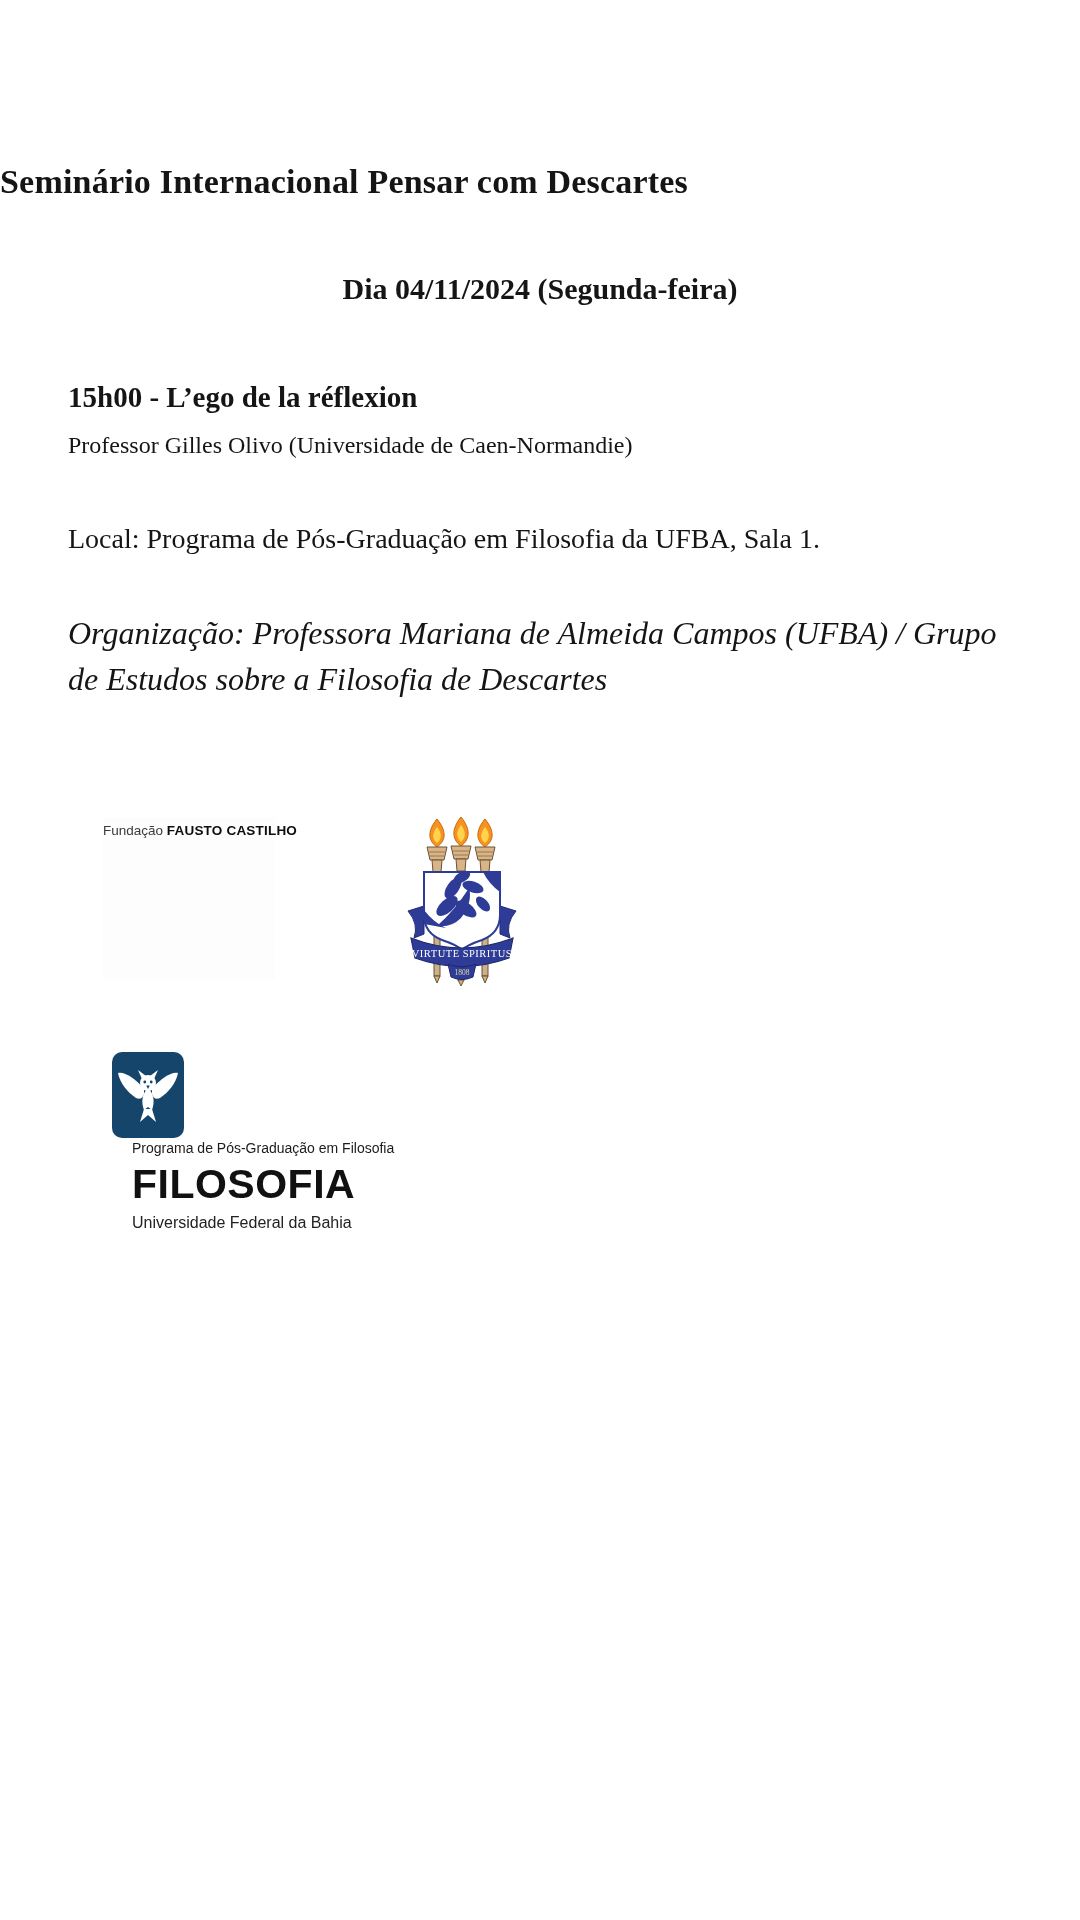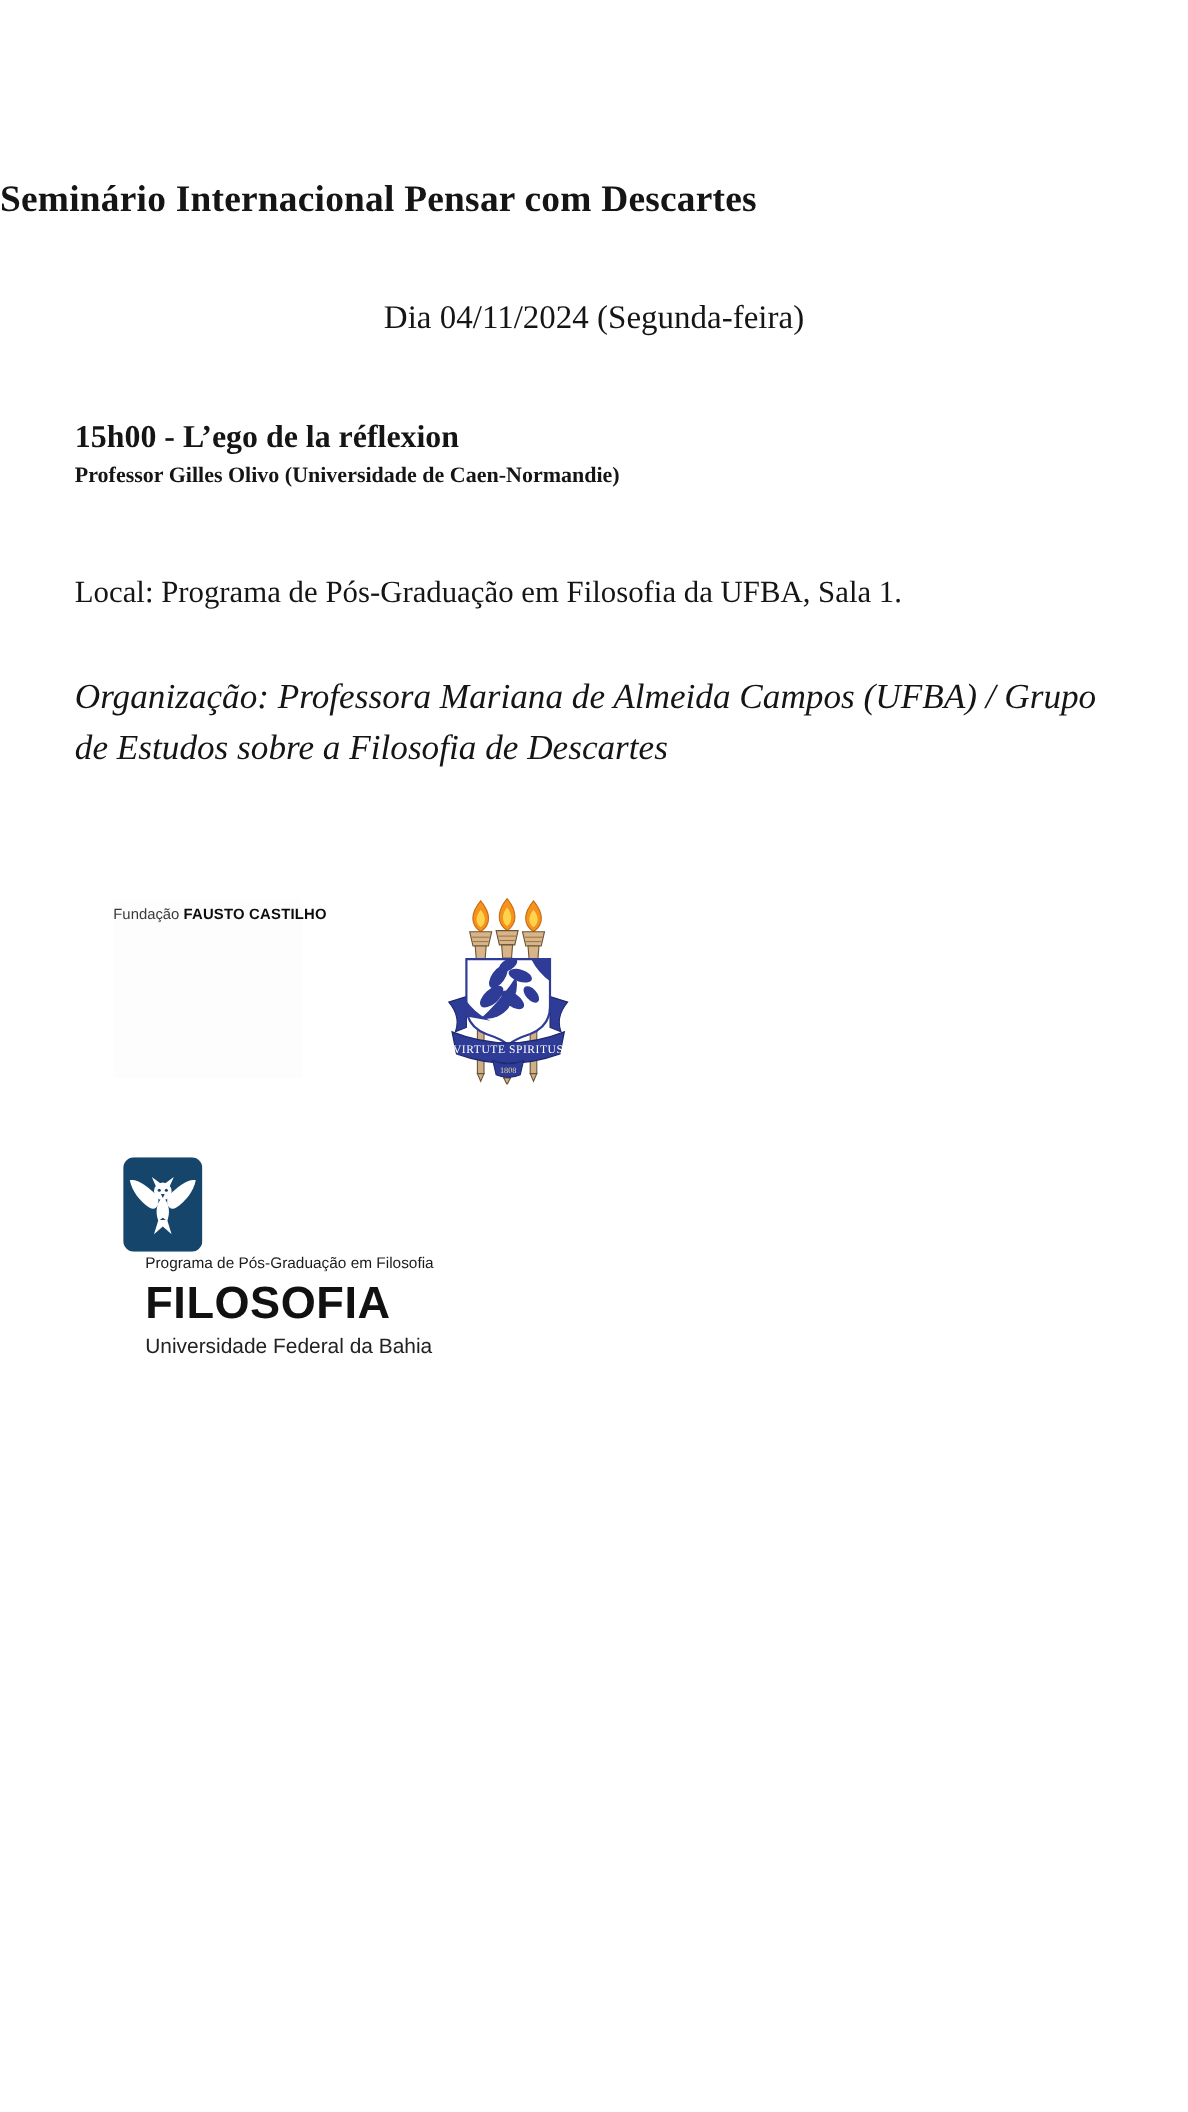--- a/index.html
+++ b/index.html
@@ -14,30 +14,29 @@
   }
   .doc-title {
     position:absolute; left:0; right:0; top:163px;
     text-align:left;
     font-size:34px; font-weight:bold;
     letter-spacing:0.2px;
   }
   .doc-date {
     position:absolute; left:0; right:0; top:272px;
     text-align:center;
-    font-size:30px; font-weight:normal;
+    font-size:30px; font-weight:bold;
   }
   .session-time {
     position:absolute; left:68px; top:381px;
     font-size:29px; font-weight:bold;text-align:right;
   }
   .session-speaker {
-    position:absolute; left:68px; top:421px;
-    font-size:20px;
-    font-weight:bold;
+    position:absolute; left:68px; top:432px;
+    font-size:24px;
   }
   .location-line {
     position:absolute; left:68px; top:523px;
     font-size:28px;
   }
   .organization-par {
     position:absolute; left:68px; top:610px;
     width:950px;
     font-size:32px; font-style:italic;
     line-height:46px;
@@ -80,21 +79,21 @@
   }
   .ppgf-program {
     font-size:14px; color:#1c1c1c;
   }
   .ppgf-title {
     font-size:41px; font-weight:800; color:#111111;
     letter-spacing:0.5px; line-height:1.1;
     margin-top:6px;
   }
   .ppgf-univ {
-    font-size:19px; color:#222222;
+    font-size:16px; color:#222222;
     margin-top:7px;
   }
   svg text { font-family:"Liberation Serif", serif; }
 </style>
 </head>
 <body>
 
 <div class="page">
 
   <div class="doc-title">Seminário Internacional Pensar com Descartes</div>

